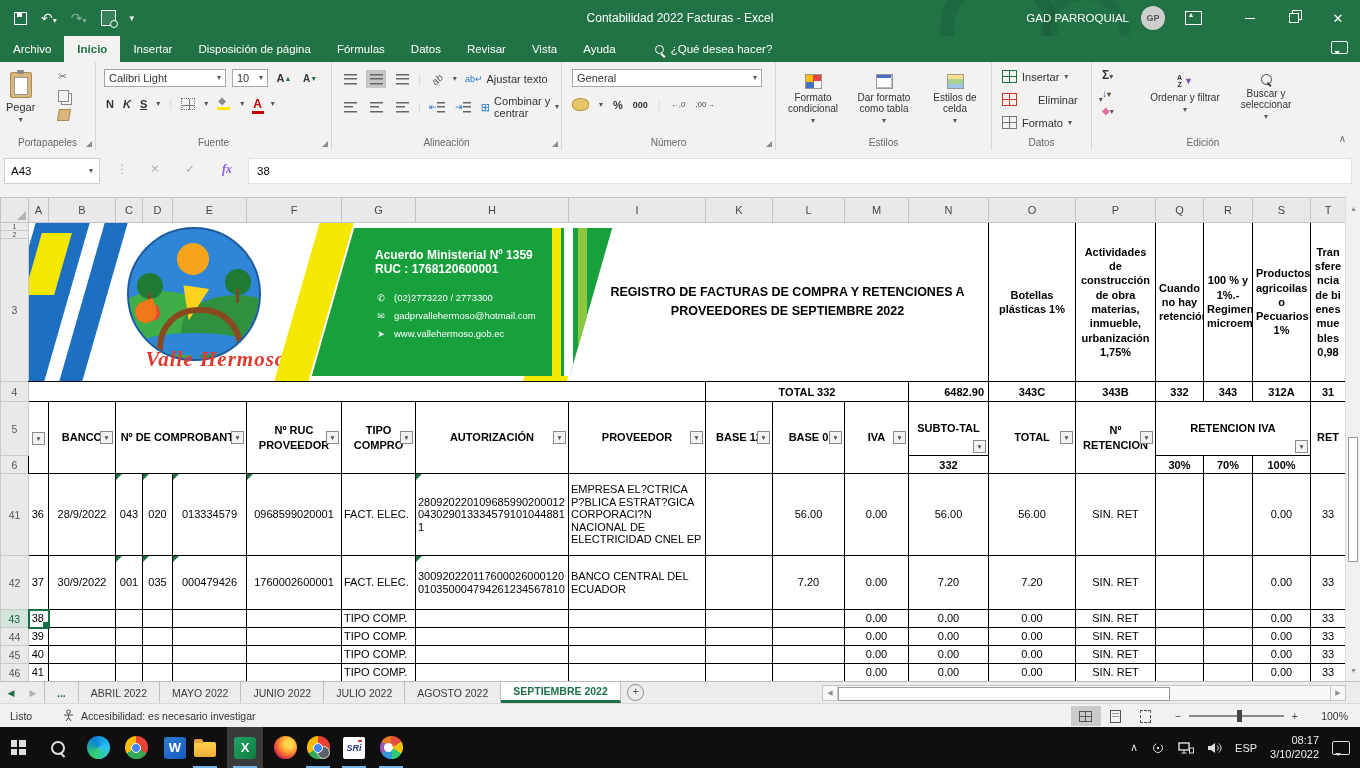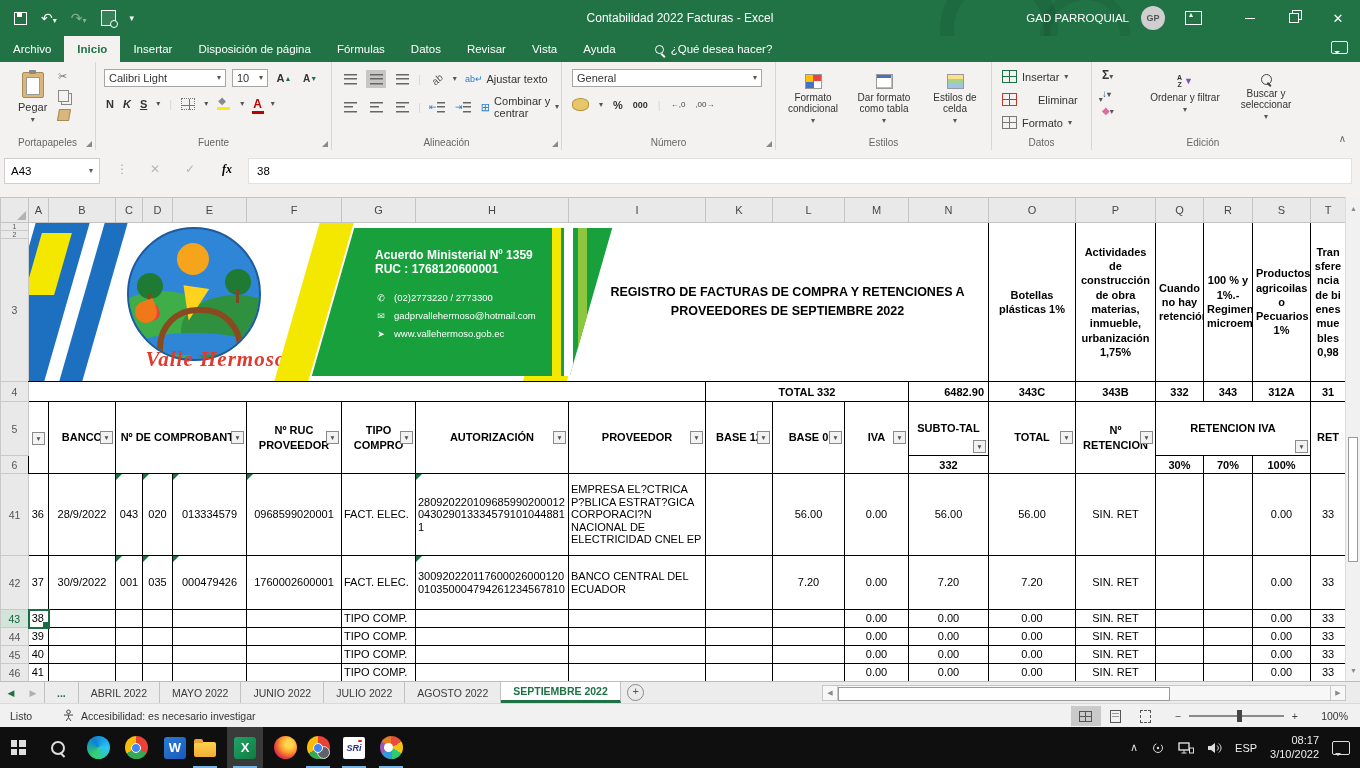--- a/index.html
+++ b/index.html
@@ -81,21 +81,21 @@
   .funnel{color:#7b4fae;font-size:9px;}
   .coin{width:15px;height:11px;border-radius:50%/40%;background:#e8c76a;border:1px solid #b79236;}
   .collapse{position:absolute;right:14px;bottom:6px;color:#666;font-size:10px;}
 
   
   .fxbar{position:absolute;left:0;top:150px;width:1360px;height:47px;background:#f3f2f1;border-bottom:1px solid #d0cece;}
   .namebox{position:absolute;left:4px;top:8px;width:96px;height:26px;background:#fff;border:1px solid #d0cece;
            display:flex;align-items:center;justify-content:space-between;padding:0 6px;font-size:11.5px;box-sizing:border-box;}
   .fxdots{position:absolute;left:116px;top:12px;color:#aaa;font-size:12px;}
   .fxbtn{position:absolute;top:12px;font-size:12px;color:#b8b6b4;}
-  .fxfx{font-family:"Liberation Serif",serif;font-style:italic;font-weight:bold;color:#000000;}
+  .fxfx{font-family:"Liberation Serif",serif;font-style:italic;font-weight:bold;color:#8b5cf6;}
   .fxfield{position:absolute;left:248px;top:8px;right:8px;height:26px;background:#fff;border:1px solid #e3e1df;
            display:flex;align-items:center;padding:0 8px;font-size:11.5px;box-sizing:border-box;}
 
   
   .gridwrap{position:absolute;left:0;top:197px;width:1360px;height:484px;background:#fff;}
   table.sheet{table-layout:fixed;border-collapse:collapse;width:1345px;font-family:"Liberation Sans",sans-serif;font-size:11px;color:#000;}
   table.sheet th{background:#e9e9e9;border:1px solid #c3c3c3;font-weight:normal;font-size:11px;color:#474747;padding:0;}
   th.corner{position:relative;}
   .cornertri{position:absolute;right:2px;bottom:2px;width:0;height:0;border-bottom:9px solid #b3b3b3;border-left:9px solid transparent;}
   th.hsel{background:#d3e5da;color:#12633a;border-bottom:2px solid #1a6e43;font-weight:bold;}
@@ -253,21 +253,21 @@
     <span class="msearch">
       <span class="mag"></span>
       <span>¿Qué desea hacer?</span>
     </span>
     <span class="i-comment"></span>
   </div>
 
   <div class="ribbon">
 
     <div class="rgroup" style="width:96px">
-      <div class="bigbtn" style="position:absolute;left:18px;top:4px">
+      <div class="bigbtn" style="position:absolute;left:6px;top:4px">
         <span class="clipb"></span>
         <span>Pegar</span>
           <span class="chev">▾</span>
       </div>
       <div style="position:absolute;left:58px;top:8px;display:flex;flex-direction:column;gap:7px">
         <span style="color:#777">✂</span>
         <span style="width:9px;height:10px;border:1px solid #888;box-shadow:3px 3px 0 -1px #f3f2f1,3px 3px 0 0 #888"></span>
         <span style="width:10px;height:10px;background:#d9b77c;border:1px solid #a88b55;transform:skewX(-10deg)"></span>
       </div>
       <div class="rg-label">Portapapeles</div>

